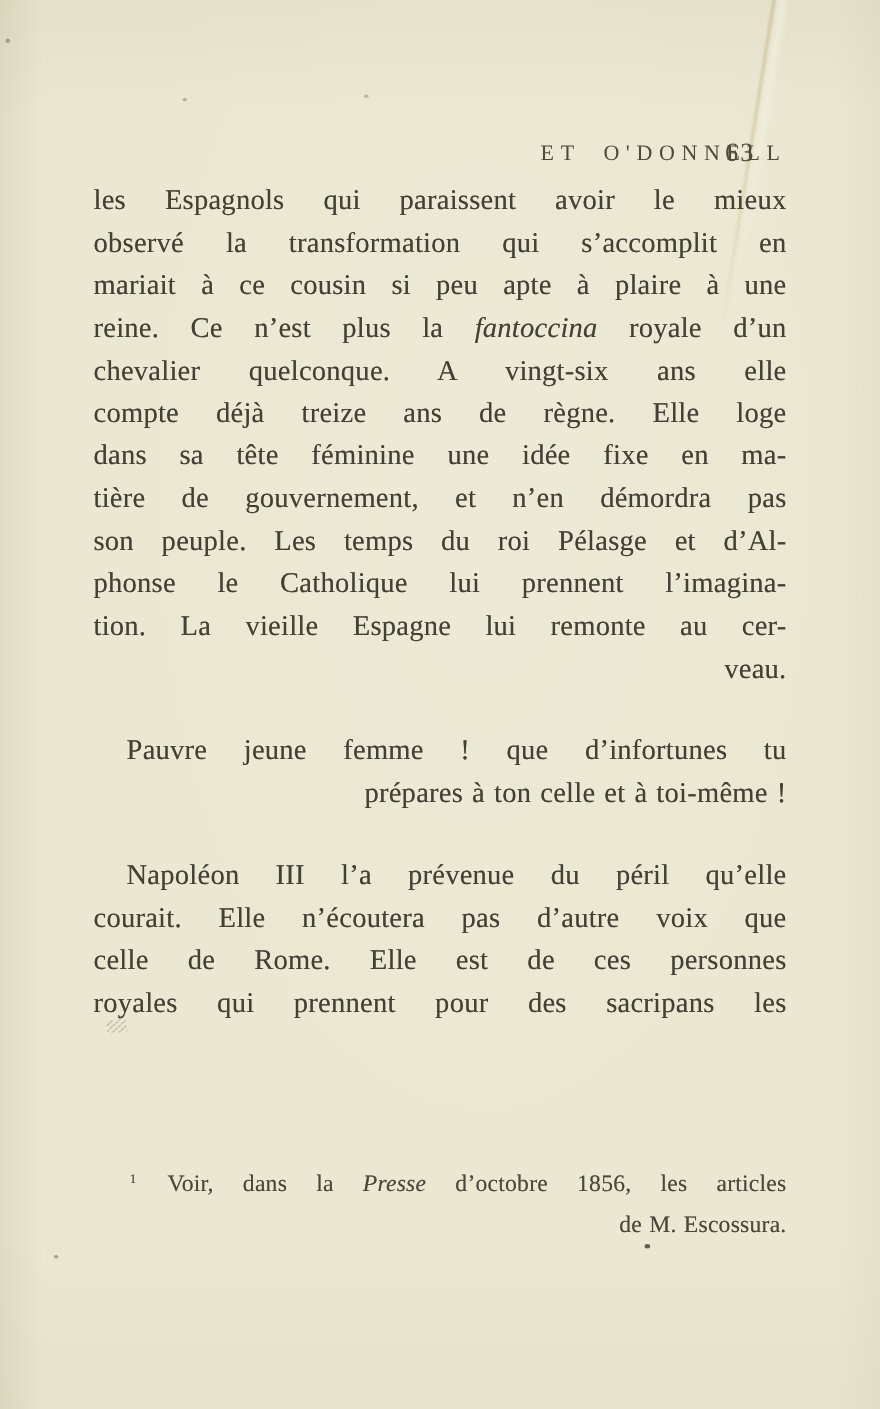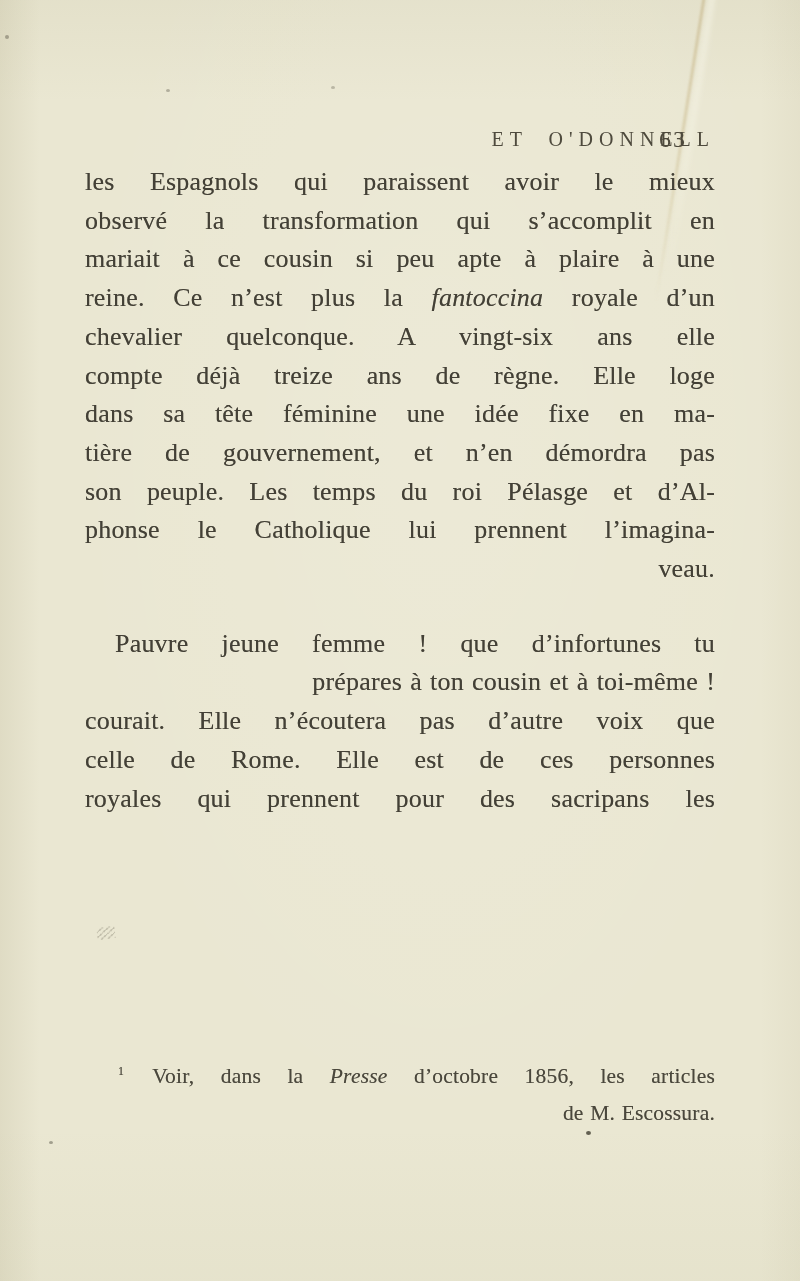--- a/index.html
+++ b/index.html
@@ -153,23 +153,25 @@
       <div class="line j"><span>les Espagnols qui paraissent avoir le mieux</span></div>
       <div class="line j"><span>observé la transformation qui s’accomplit en</span></div>
       <div class="line j"><span>mariait à ce cousin si peu apte à plaire à une</span></div>
       <div class="line j"><span>reine. Ce n’est plus la </span><span class="italic">fantoccina</span><span> royale d’un</span></div>
       <div class="line j"><span>chevalier quelconque. A vingt-six ans elle</span></div>
       <div class="line j"><span>compte déjà treize ans de règne. Elle loge</span></div>
       <div class="line j"><span>dans sa tête féminine une idée fixe en ma-</span></div>
       <div class="line j"><span>tière de gouvernement, et n’en démordra pas</span></div>
       <div class="line j"><span>son peuple. Les temps du roi Pélasge et d’Al-</span></div>
       <div class="line j"><span>phonse le Catholique lui prennent l’imagina-</span></div>
+      <div class="line j"><span>tion. La vieille Espagne lui remonte au cer-</span></div>
       <div class="line"><span>veau.</span></div>
       <div class="line j ind"><span>Pauvre jeune femme ! que d’infortunes tu</span></div>
-      <div class="line"><span>prépares à ton cousin et à toi-même !</span></div>
+      <div class="line"><span>prépares à ton celle et à toi-même !</span></div>
+      <div class="line j ind"><span>Napoléon III l’a prévenue du péril qu’elle</span></div>
       <div class="line j"><span>courait. Elle n’écoutera pas d’autre voix que</span></div>
       <div class="line j"><span>celle de Rome. Elle est de ces personnes</span></div>
       <div class="line j"><span>royales qui prennent pour des sacripans les</span></div>
     </div>
 
   <div class="footnote" id="footnote-lines">
       <div class="line j ind"><span class="sup">1</span><span> Voir, dans la </span><span class="italic">Presse</span><span> d’octobre 1856, les articles</span></div>
       <div class="line"><span>de M. Escossura.</span></div>
     </div>
 

